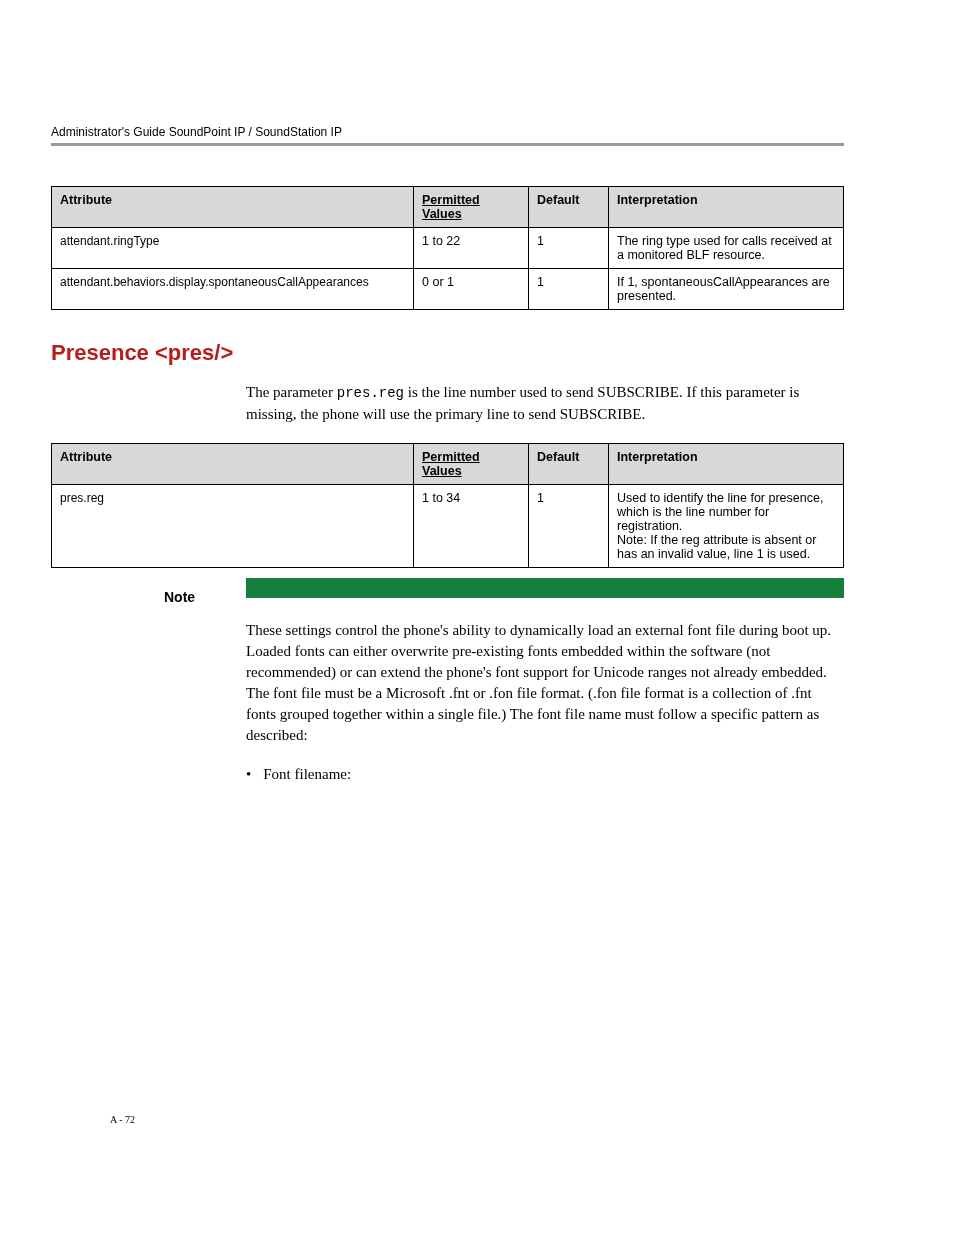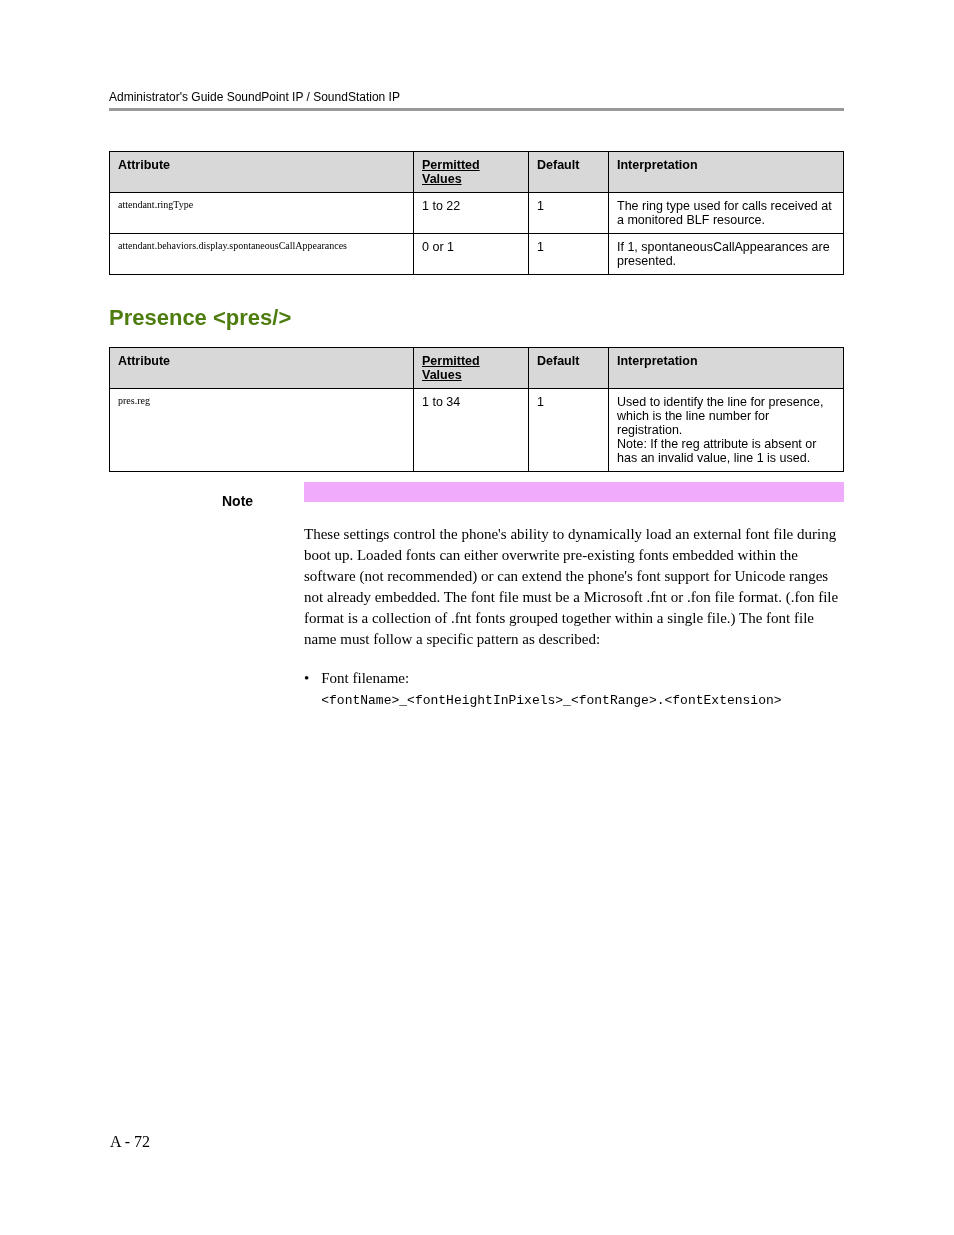--- a/index.html
+++ b/index.html
@@ -5,36 +5,37 @@
   * { box-sizing: border-box; margin: 0; padding: 0; }
   body {
     width: 954px;
     height: 1235px;
     background: #fff;
     font-family: Georgia, 'Times New Roman', serif;
     color: #000;
     position: relative;
   }
   .page {
-    padding: 90px 110px 0 109px;
+    padding: 90px 110px 0 51px;
+    margin-top: 35px;
   }
   .header-text {
     font-size: 12px;
     font-family: Arial, Helvetica, sans-serif;
     margin-bottom: 4px;
   }
   .header-rule-thick {
     border: none;
     border-top: 3px solid #999;
     margin-bottom: 40px;
   }
   .section-heading {
     font-family: Arial, Helvetica, sans-serif;
     font-weight: bold;
-    color: #4d7c0f;
+    color: #b91c1c;
     font-size: 22px;
     margin-bottom: 16px;
     margin-top: 30px;
   }
   .body-text {
     font-size: 15px;
     line-height: 1.4;
     margin-left: 195px;
     margin-bottom: 18px;
   }
@@ -49,31 +50,31 @@
     font-size: 12.5px;
     font-family: Arial, Helvetica, sans-serif;
     vertical-align: top;
     text-align: left;
   }
   table.config th {
     background: #d8d8d8;
     font-weight: bold;
   }
   table.config td.attr-col {
-    font-family: Liberation Serif, serif;
-    font-size: 10px;
+    font-family: Liberation Sans, sans-serif;
+    font-size: 12px;
   }
   table.config td.col2 { width: 115px; }
   table.config td.col3 { width: 80px; }
   table.config th.col2 { width: 115px; text-decoration: underline; }
   table.config th.col3 { width: 80px; }
   table.config td.col4, table.config th.col4 { width: 235px; }
   .reg-code { font-family: 'Courier New', monospace; font-size: 14px; }
   .note-box {
-    background: #f0abfc;
+    background: #15803d;
     padding: 10px 12px;
     margin-left: 195px;
     margin-bottom: 22px;
     font-size: 13px;
     font-family: Arial, Helvetica, sans-serif;
     line-height: 1.35;
     position: relative;
   }
   .note-label {
     position: absolute;
@@ -86,23 +87,23 @@
   .bullet-row {
     margin-left: 195px;
     font-size: 15px;
     display: flex;
     gap: 12px;
     line-height: 1.4;
   }
   .bullet-dot { flex-shrink: 0; }
   .footer {
     position: absolute;
-    bottom: 84px;
+    bottom: 110px;
     left: 110px;
-    font-size: 16px;
+    font-size: 10px;
   }
   .bold { font-weight: normal; }
   .font-mono { font-family: 'Courier New', monospace; font-size: 13px; }
 </style>
 </head>
 <body>
 
 <div class="page">
   <div class="header-text">Administrator's Guide SoundPoint IP / SoundStation IP</div>
   <hr class="header-rule-thick">
@@ -127,20 +128,23 @@
         <td class="attr-col">attendant.behaviors.display.spontaneousCallAppearances</td>
         <td class="col2">0 or 1</td>
         <td class="col3">1</td>
         <td class="col4">If 1, spontaneousCallAppearances are presented.</td>
       </tr>
     </tbody>
   </table>
 
   <h2 class="section-heading">Presence &lt;pres/&gt;</h2>
 
+  <p class="body-text">
+    <span>The parameter </span><span class="reg-code">pres.reg</span><span> is the line number used to send SUBSCRIBE. If this parameter is missing, the phone will use the primary line to send SUBSCRIBE.</span>
+  </p>
 
   <table class="config">
     <thead>
       <tr>
         <th>Attribute</th>
         <th class="col2">Permitted Values</th>
         <th class="col3">Default</th>
         <th class="col4">Interpretation</th>
       </tr>
     </thead>
@@ -161,19 +165,18 @@
   </div>
 
   <p class="body-text">
     <span>These settings control the phone's ability to dynamically load an external font file during boot up. Loaded fonts can either overwrite pre-existing fonts embedded within the software (not recommended) or can extend the phone's font support for Unicode ranges not already embedded. The font file must be a Microsoft </span><span class="bold">.fnt</span><span> or </span><span class="bold">.fon</span><span> file format. (</span><span class="bold">.fon</span><span> file format is a collection of </span><span class="bold">.fnt</span><span> fonts grouped together within a single file.) The font file name must follow a specific pattern as described:</span>
   </p>
 
   <div class="bullet-row">
     <span class="bullet-dot">•</span>
     <div>
       <span>Font filename: </span><br>
-      <span class="font-mono">&lt;fontName&gt;_&lt;fontHeightInPixels&gt;_&lt;fontRange&gt;.&lt;fontExtension&gt;</span>
     </div>
   </div>
 
 </div>
 
 <div class="footer">A - 72</div>
 
 </body></html>

